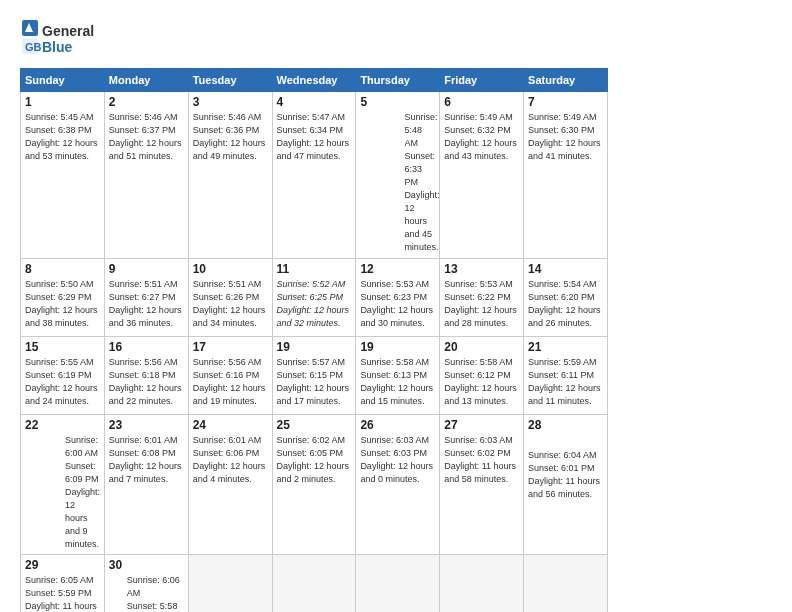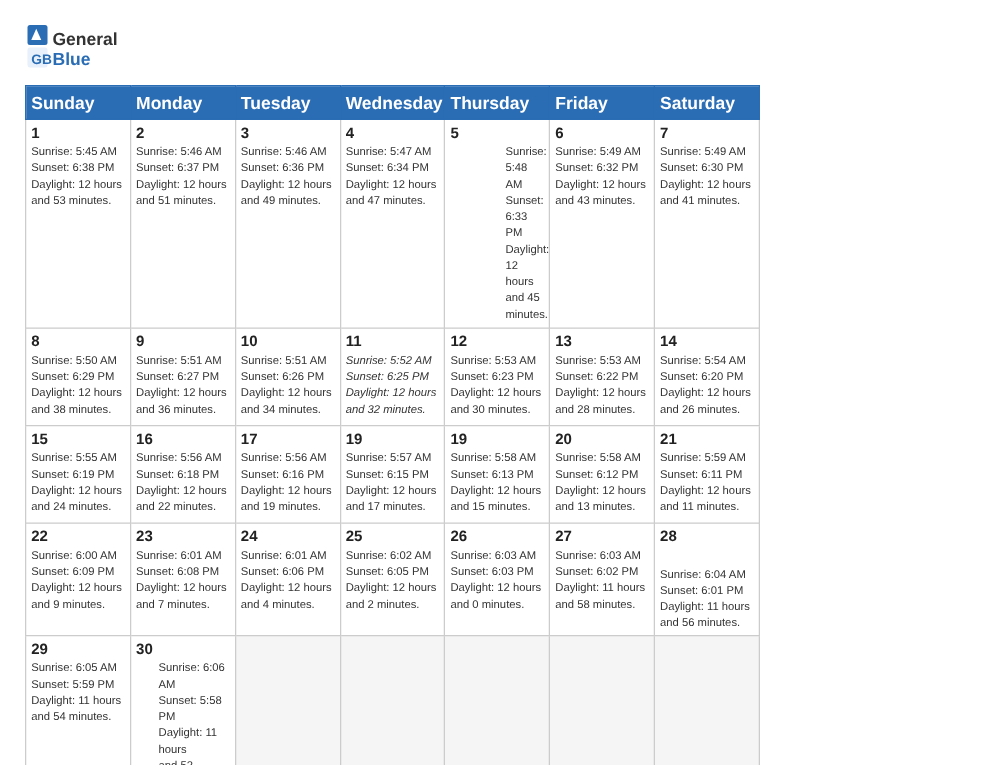--- a/index.html
+++ b/index.html
@@ -41,21 +41,21 @@
       font-style: italic;
     }
     .calendar {
       width: 100%;
       border-collapse: collapse;
       table-layout: fixed;
     }
     .calendar th {
       background: #2a6db5;
       color: #fff;
-      font-size: 14px;
+      font-size: 11px;
       font-weight: bold;
       padding: 5px 4px;
       text-align: left;
       border: 1px solid #2a6db5;
     }
     .calendar td {
       border: 1px solid #ccc;
       vertical-align: top;
       padding: 3px 4px;
       font-size: 9.5px;
@@ -268,21 +268,21 @@
             <span class="day-num">21</span>
             <div class="day-info" style="white-space: pre-line;">Sunrise: 5:59 AM
 Sunset: 6:11 PM
 Daylight: 12 hours
 and 11 minutes.</div>
           </td>
         </tr>
         <tr class="row-shade">
           <td>
             <span class="day-num">22</span>
-            <div class="day-info" style="white-space: pre-line;">Sunrise: 6:00 AM
+            <div class="day-info" style="white-space: pre-line; margin-left: 40px;">Sunrise: 6:00 AM
 Sunset: 6:09 PM
 Daylight: 12 hours
 and 9 minutes.</div>
           </td>
           <td>
             <span class="day-num">23</span>
             <div class="day-info" style="white-space: pre-line;">Sunrise: 6:01 AM
 Sunset: 6:08 PM
 Daylight: 12 hours
 and 7 minutes.</div>

